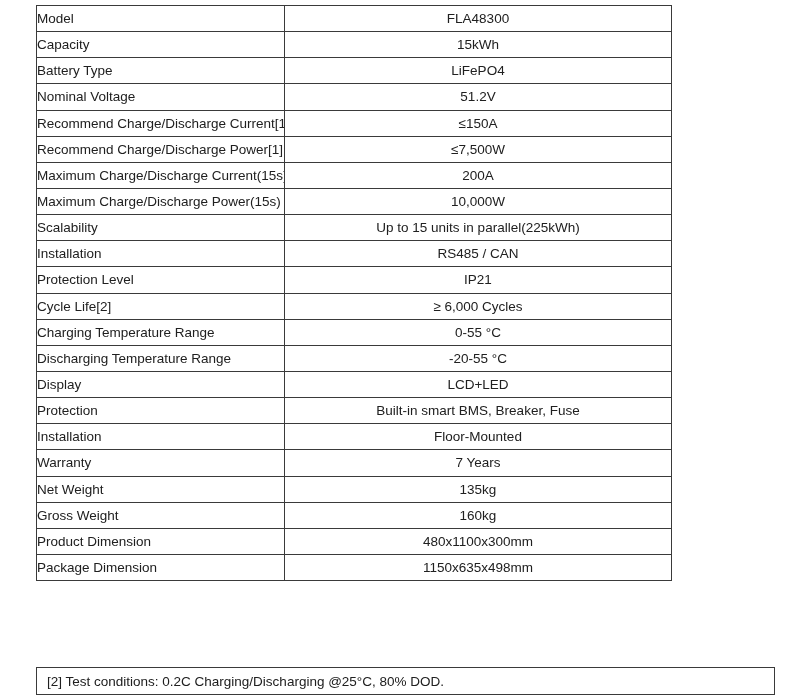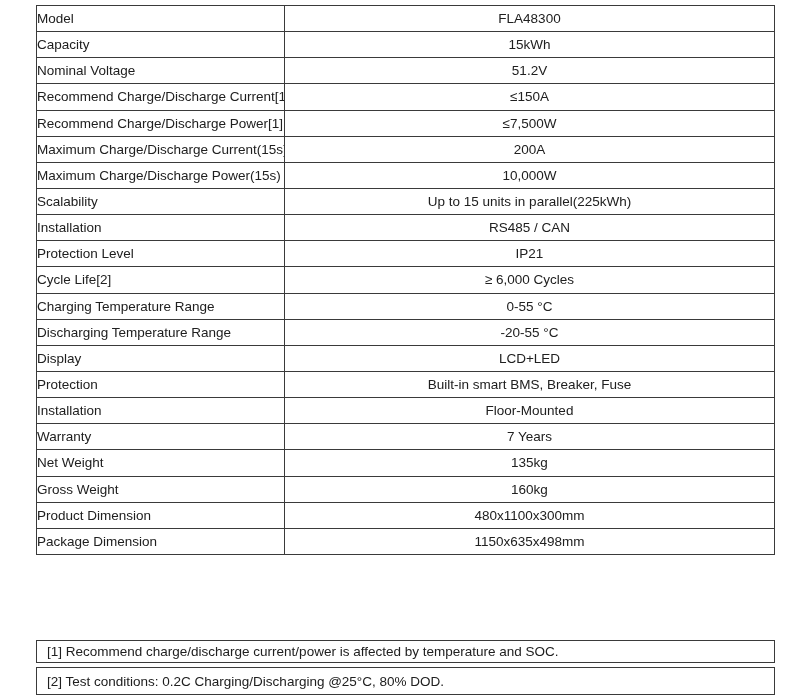--- a/index.html
+++ b/index.html
@@ -16,21 +16,21 @@
     overflow: hidden;
   }
   .page {
     position: absolute;
     inset: 0;
   }
   table.spec-table {
     position: absolute;
     left: 36px;
     top: 5px;
-    width: 739px;
+    width: 636px;
     border-collapse: collapse;
     table-layout: fixed;
   }
   table.spec-table tr {
     height: 26.15px;
   }
   table.spec-table td {
     border: 1.6px solid #3a3a3a;
     font-size: 13.5px;
     padding: 0;
@@ -75,20 +75,24 @@
 <div class="page">
   <table class="spec-table">
     <tbody id="spec-body">
         <tr>
           <td class="label-cell">Model</td>
           <td class="value-cell">FLA48300</td>
         </tr>
         <tr>
           <td class="label-cell">Capacity</td>
           <td class="value-cell">15kWh</td>
+        </tr>
+        <tr>
+          <td class="label-cell">Battery Type</td>
+          <td class="value-cell">LiFePO4</td>
         </tr>
         <tr>
           <td class="label-cell">Nominal Voltage</td>
           <td class="value-cell">51.2V</td>
         </tr>
         <tr>
           <td class="label-cell">Recommend Charge/Discharge Current[1]</td>
           <td class="value-cell">≤150A</td>
         </tr>
         <tr>
@@ -154,15 +158,14 @@
         <tr>
           <td class="label-cell">Product Dimension</td>
           <td class="value-cell">480x1100x300mm</td>
         </tr>
         <tr>
           <td class="label-cell">Package Dimension</td>
           <td class="value-cell">1150x635x498mm</td>
         </tr>
       </tbody>
   </table>
-  <div class="footnote footnote-1">[1] Recommend charge/discharge current/power is affected by temperature and SOC.</div>
   <div class="footnote footnote-2">[2] Test conditions: 0.2C Charging/Discharging @25°C, 80% DOD.</div>
 </div>
 
 </body></html>

